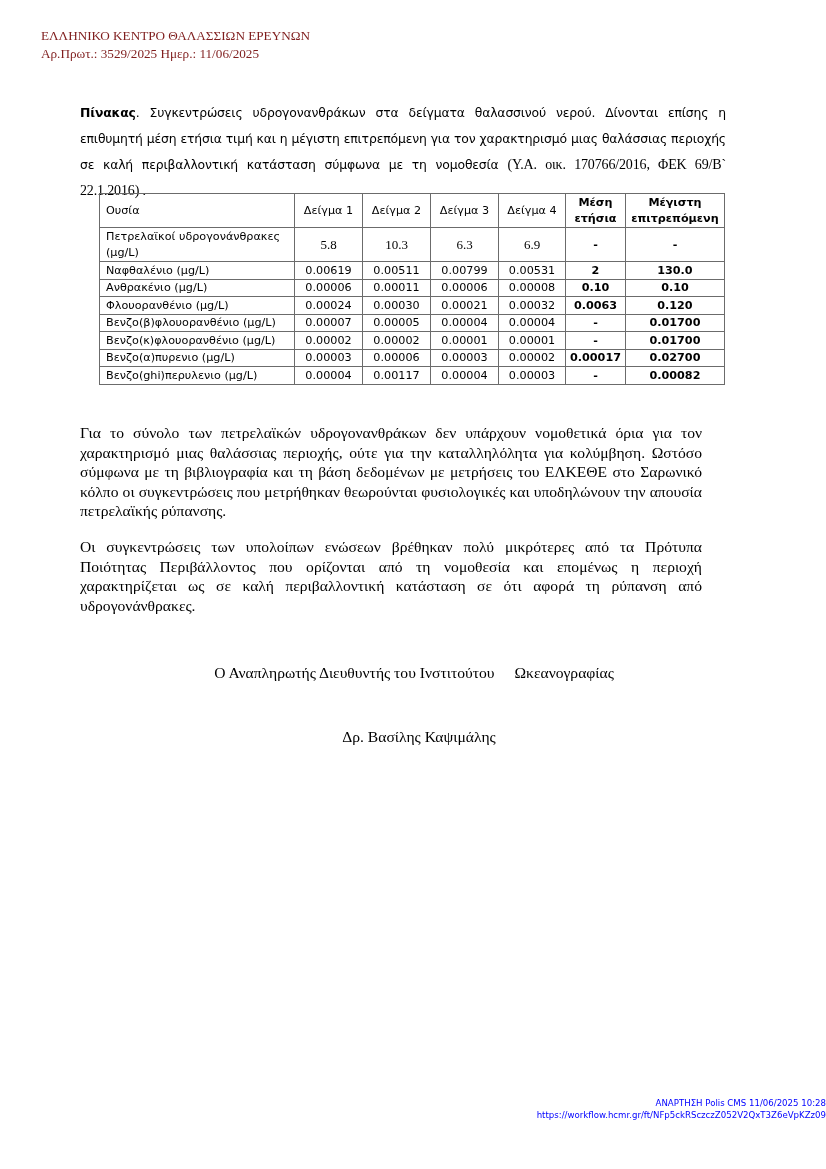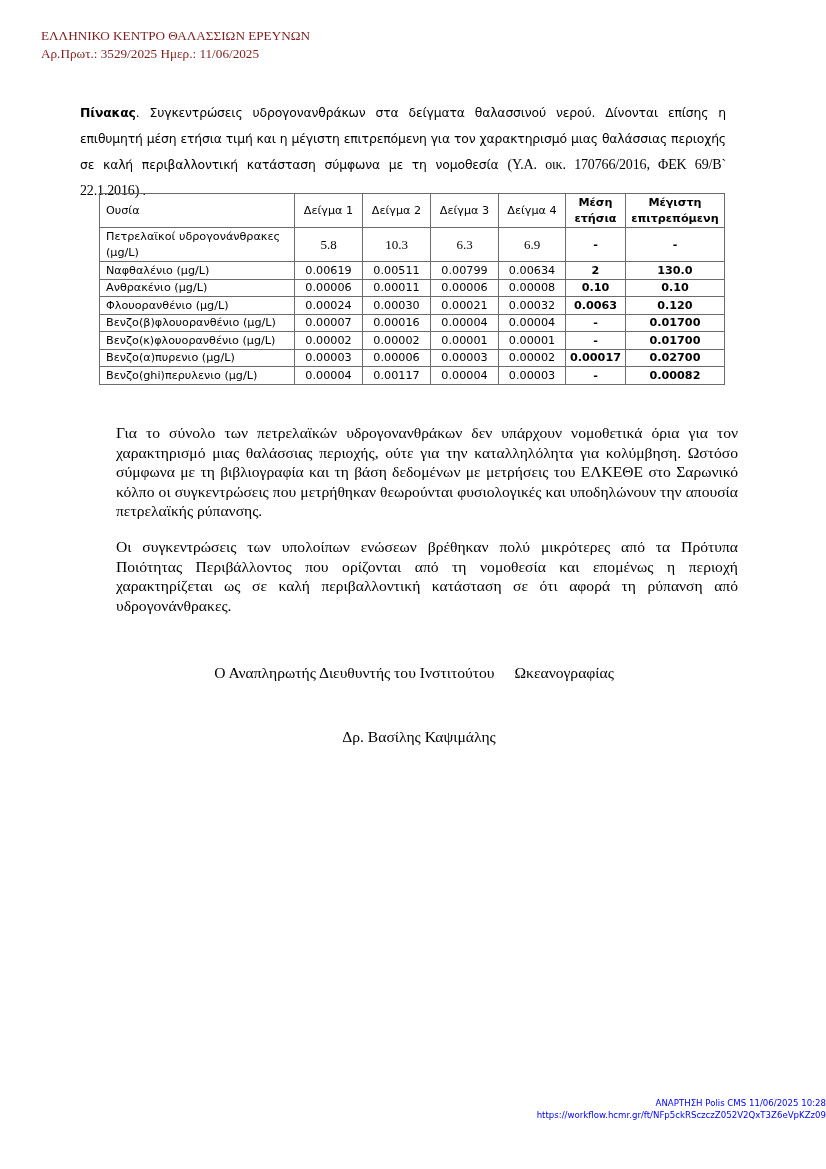--- a/index.html
+++ b/index.html
@@ -16,21 +16,21 @@
   table.data td { border: 1px solid #6b6b6b; padding: 0 4px; height: 16.5px; line-height: 15px;
                   text-align: center; white-space: nowrap; }
   table.data td.name { text-align: left; padding-left: 6px; }
   table.data tr.head td { height: 33px; }
   table.data tr.head td.bold { font-weight: bold; line-height: 16px; }
   table.data tr.tall td { height: 33px; }
   table.data tr.tall td.name { white-space: normal; line-height: 16px; }
   table.data td.serif { font-family: "Liberation Serif", serif; font-size: 13px; }
   table.data td.b { font-weight: bold; }
   .para { position: absolute; left: 80px; width: 622px; font-family: "Liberation Serif", serif;
-          font-size: 15.6px; line-height: 19.6px; text-align: justify; margin-left: 36px; }
+          font-size: 15.6px; line-height: 19.6px; text-align: justify; }
   .p1 { top: 423px; }
   .p2 { top: 537px; }
   .sig { position: absolute; left: 0; width: 826px; text-align: center;
          font-family: "Liberation Serif", serif; font-size: 15.6px; }
   .sig-title { top: 664px; padding-left: 2px; box-sizing: border-box; }
   .sig-title .gap { display: inline-block; width: 20px; }
   .sig-name { top: 728px; padding-left: 12px; box-sizing: border-box; }
   .footer { position: absolute; left: 0; top: 1097px; width: 826px; text-align: right; color: #0000ff;
             font-family: "DejaVu Sans", sans-serif; font-size: 8.6px; line-height: 12px; }
 </style>
@@ -71,21 +71,21 @@
     <td class="serif">6.3</td>
     <td class="serif">6.9</td>
     <td class="b">-</td>
     <td class="b">-</td>
   </tr>
   <tr>
     <td class="name">Ναφθαλένιο (μg/L)</td>
     <td>0.00619</td>
     <td>0.00511</td>
     <td>0.00799</td>
-    <td>0.00634</td>
+    <td>0.00531</td>
     <td class="b">2</td>
     <td class="b">130.0</td>
   </tr>
   <tr>
     <td class="name">Ανθρακένιο (μg/L)</td>
     <td>0.00006</td>
     <td>0.00011</td>
     <td>0.00006</td>
     <td>0.00008</td>
     <td class="b">0.10</td>
@@ -96,21 +96,21 @@
     <td>0.00024</td>
     <td>0.00030</td>
     <td>0.00021</td>
     <td>0.00032</td>
     <td class="b">0.0063</td>
     <td class="b">0.120</td>
   </tr>
   <tr>
     <td class="name">Βενζο(β)φλουορανθένιο (μg/L)</td>
     <td>0.00007</td>
-    <td>0.00016</td>
+    <td>0.00005</td>
     <td>0.00004</td>
     <td>0.00004</td>
     <td class="b">-</td>
     <td class="b">0.01700</td>
   </tr>
   <tr>
     <td class="name">Βενζο(κ)φλουορανθένιο (μg/L)</td>
     <td>0.00002</td>
     <td>0.00002</td>
     <td>0.00001</td>

